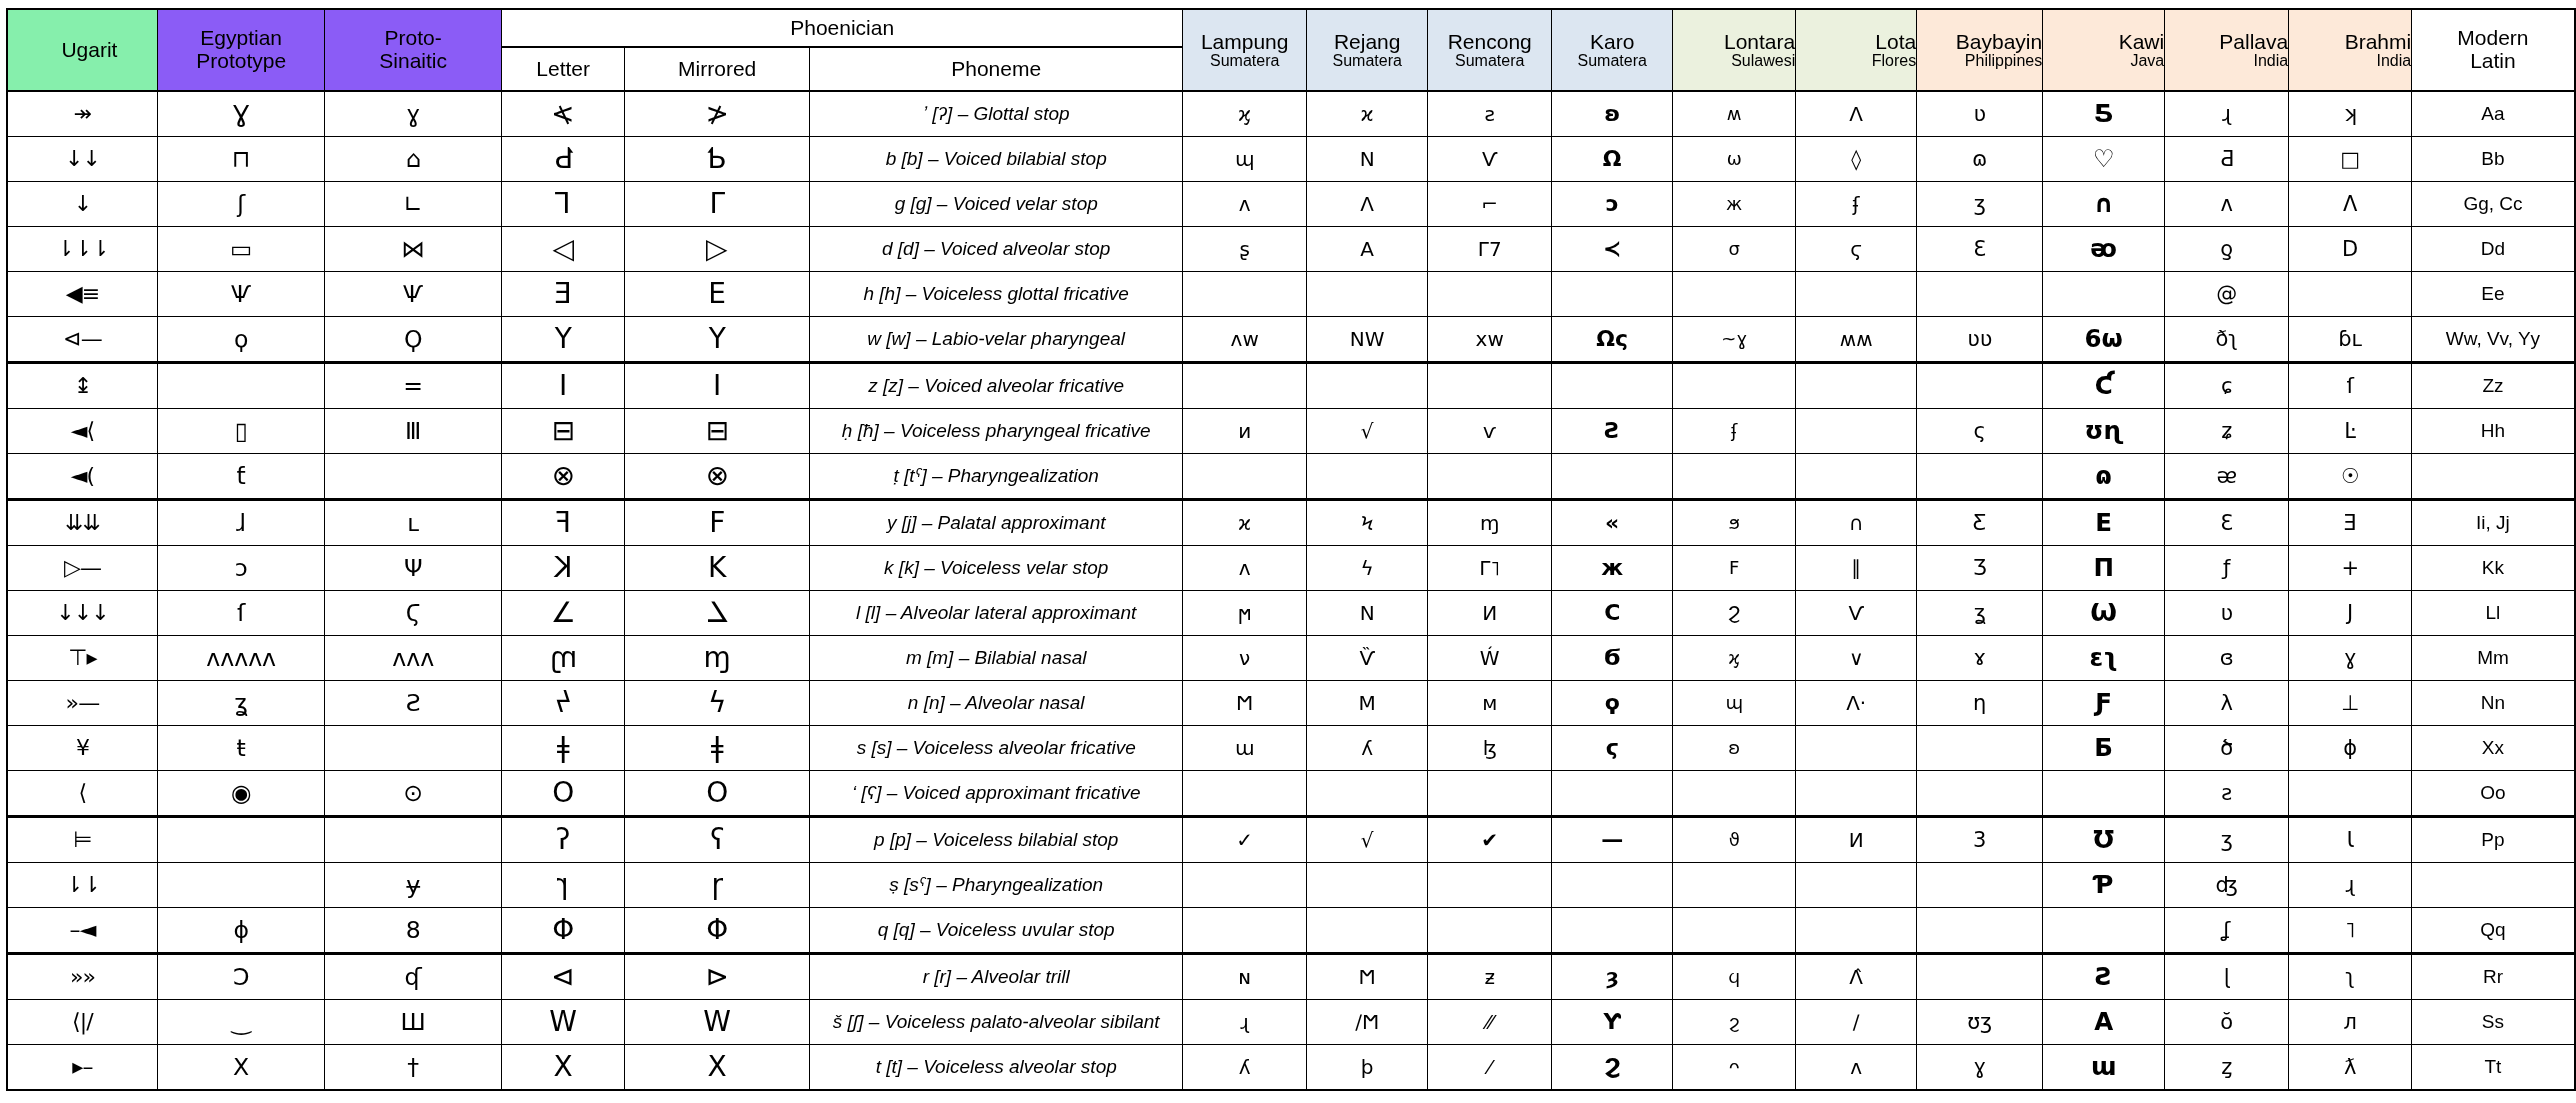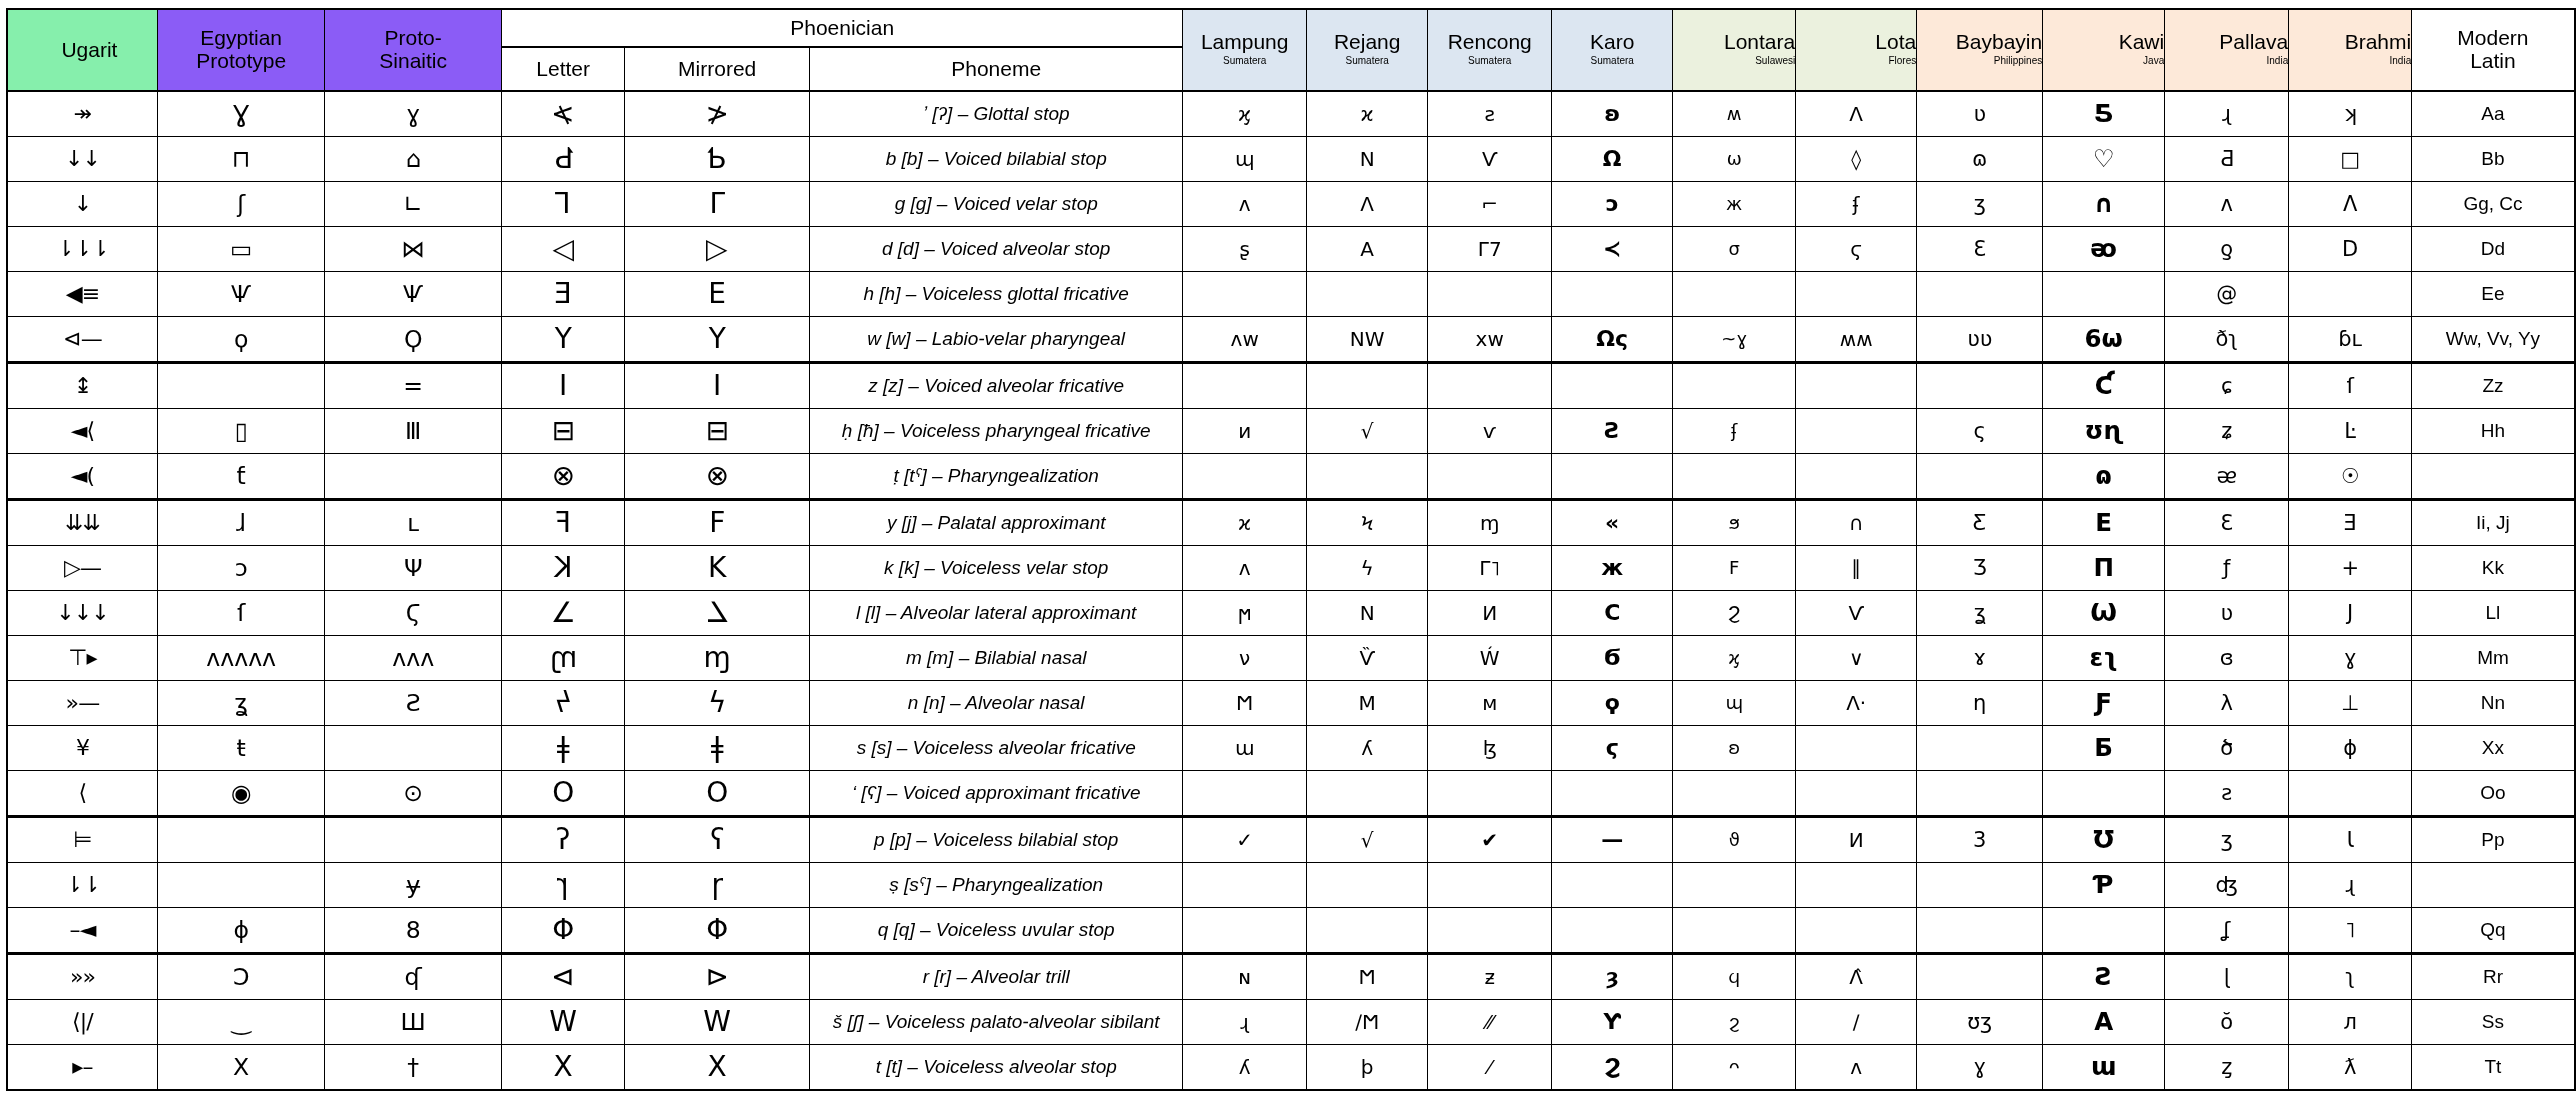--- a/index.html
+++ b/index.html
@@ -12,21 +12,21 @@
   thead th{font-weight:normal;border-bottom-width:2.8px;}
   tbody td{height:44px;font-family:"DejaVu Sans",sans-serif;}
   tr.thick td{border-bottom-width:3.8px;}
   .bg-ugarit{background:#86efac;padding-left:14px;}
   .bg-pink{background:#8b5cf6;}
   .bg-blue{background:#dce6f1;}
   .bg-green{background:#ebf1de;text-align:right;}
   .bg-peach{background:#fde9d9;text-align:right;}
   .bg-white{background:#ffffff;margin-left:16px;}
   .h-name{font-size:21px;line-height:22.7px;}
-  .h-sub{font-size:10px;line-height:14px;}
+  .h-sub{font-size:16px;line-height:14px;}
   .h-one{font-size:21px;}
   .c-ugarit{font-size:22px;letter-spacing:-0.9px;}
   .c-egyptian,.c-proto{font-size:23.6px;}
   .c-letter,.c-mirrored{font-size:28px;}
   .c-phoneme{font-size:19px;font-family:"Liberation Sans",sans-serif;font-style:italic;}
   .c-lampung,.c-rejang,.c-rencong,.c-lota{font-size:20px;}
   .c-lontara{font-size:18px;}
   .c-karo{font-size:22px;font-weight:bold;}
   .c-baybayin{font-size:21px;}
   .c-kawi{font-size:24.5px;font-weight:bold;}

